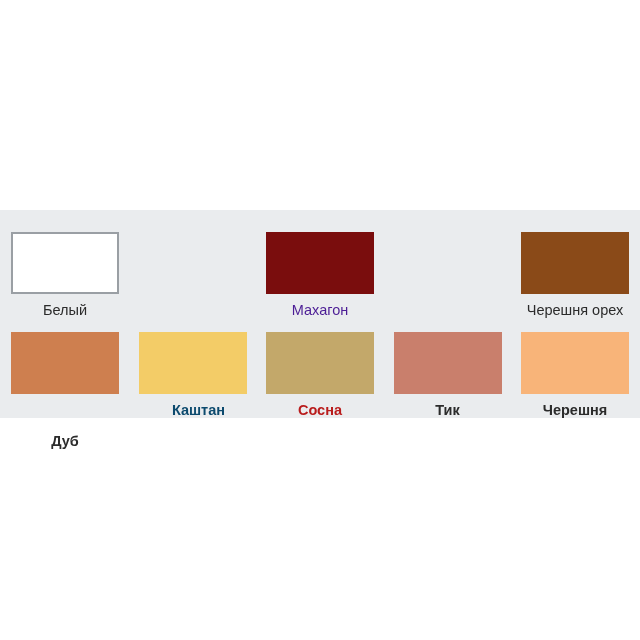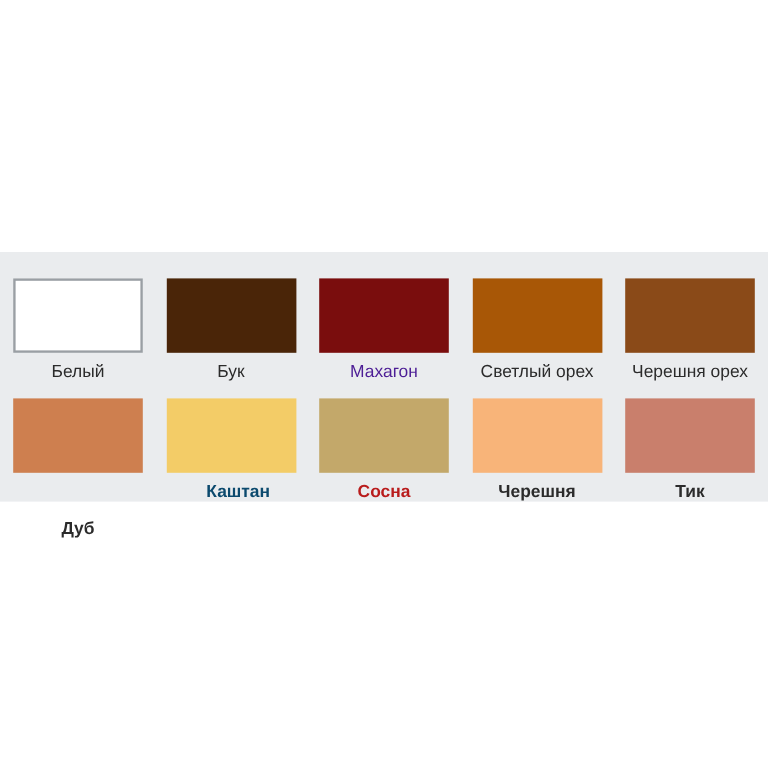--- a/index.html
+++ b/index.html
@@ -71,30 +71,22 @@
 <body style="background: rgb(255, 255, 255);">
 
 <div id="palette-panel" style="background: rgb(234, 236, 238);">
 
   <div class="swatch-row" id="swatch-row-1">
     <div class="swatch-cell">
       <div class="swatch-chip bordered" style="background: rgb(255, 255, 255); border-color: rgb(154, 159, 164);"></div>
       <div class="swatch-label" style="color: rgb(43, 43, 43);">Белый</div>
     </div>
     <div class="swatch-cell">
-      <div class="swatch-chip" style="background: rgb(74, 37, 8);"></div>
-      <div class="swatch-label" style="color: rgb(43, 43, 43);">Бук</div>
-    </div>
-    <div class="swatch-cell">
       <div class="swatch-chip" style="background: rgb(122, 13, 13);"></div>
       <div class="swatch-label" style="color: #4c1d95;">Махагон</div>
-    </div>
-    <div class="swatch-cell">
-      <div class="swatch-chip" style="background: rgb(168, 87, 6);"></div>
-      <div class="swatch-label" style="color: rgb(43, 43, 43);">Светлый орех</div>
     </div>
     <div class="swatch-cell">
       <div class="swatch-chip" style="background: rgb(138, 74, 24);"></div>
       <div class="swatch-label" style="color: rgb(43, 43, 43);">Черешня орех</div>
     </div>
   </div>
 
   <div class="swatch-row" id="swatch-row-2">
     <div class="swatch-cell">
       <div class="swatch-chip" style="background: rgb(206, 127, 79);"></div>
@@ -102,22 +94,22 @@
     </div>
     <div class="swatch-cell">
       <div class="swatch-chip" style="background: rgb(243, 204, 103);"></div>
       <div class="swatch-label bold" style="color: #0c4a6e; margin-left: 12px;">Каштан</div>
     </div>
     <div class="swatch-cell">
       <div class="swatch-chip" style="background: rgb(195, 168, 106);"></div>
       <div class="swatch-label bold" style="color: #b91c1c;">Сосна</div>
     </div>
     <div class="swatch-cell">
+      <div class="swatch-chip" style="background: rgb(201, 127, 108);"></div>
+      <div class="swatch-label bold" style="color: rgb(43, 43, 43);">Тик</div>
+    </div>
+    <div class="swatch-cell">
       <div class="swatch-chip" style="background: rgb(248, 180, 121);"></div>
       <div class="swatch-label bold" style="color: rgb(43, 43, 43);">Черешня</div>
-    </div>
-    <div class="swatch-cell">
-      <div class="swatch-chip" style="background: rgb(201, 127, 108);"></div>
-      <div class="swatch-label bold" style="color: rgb(43, 43, 43);">Тик</div>
     </div>
   </div>
 
 </div>
 
 </body></html>

